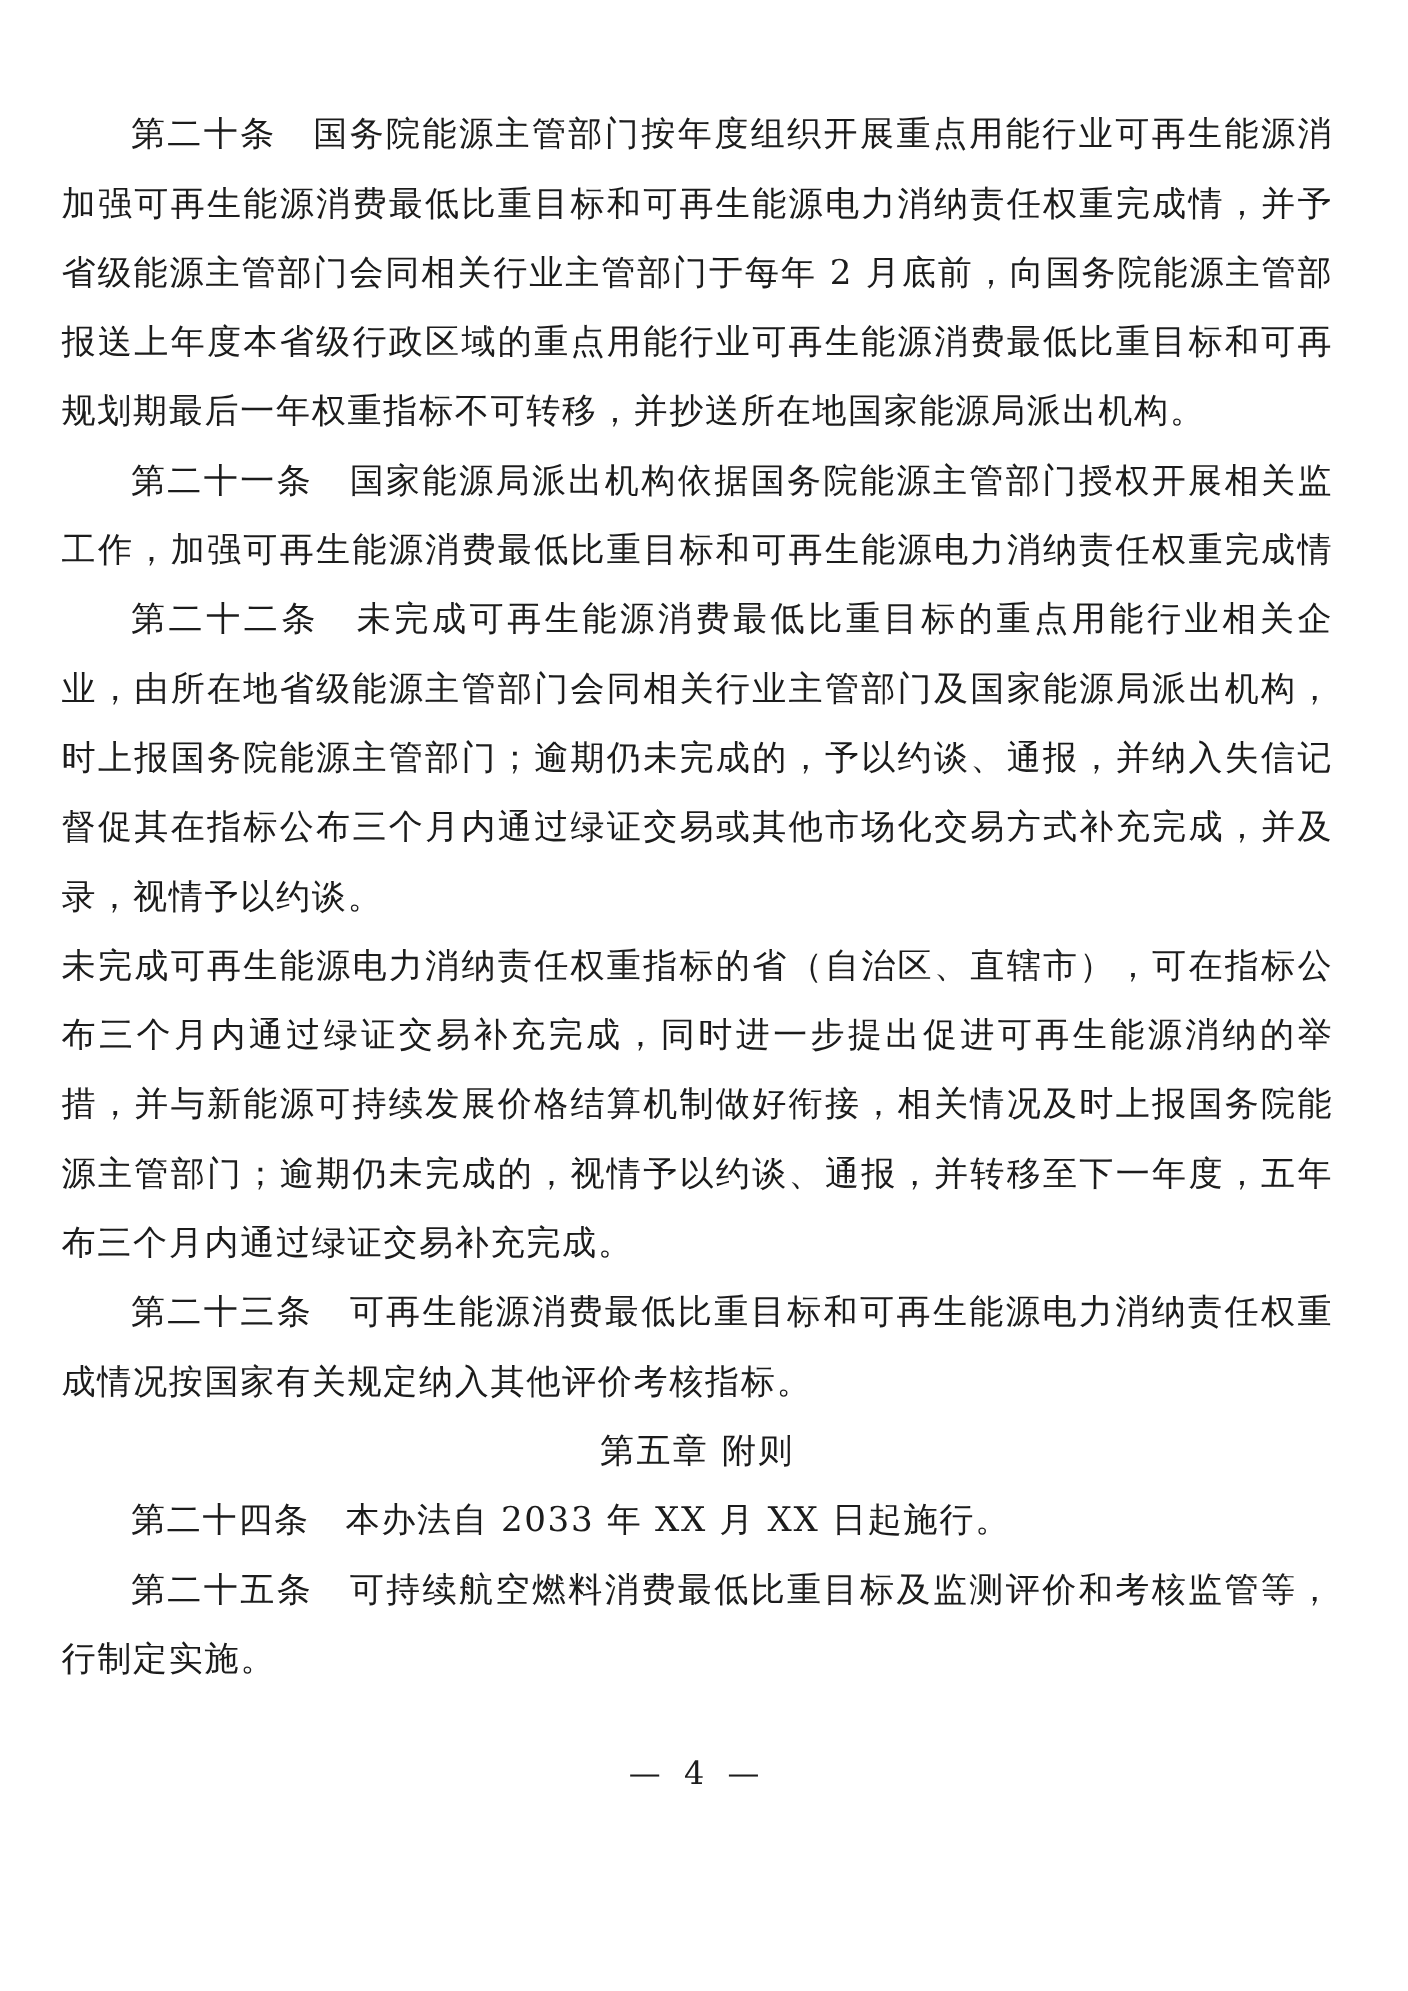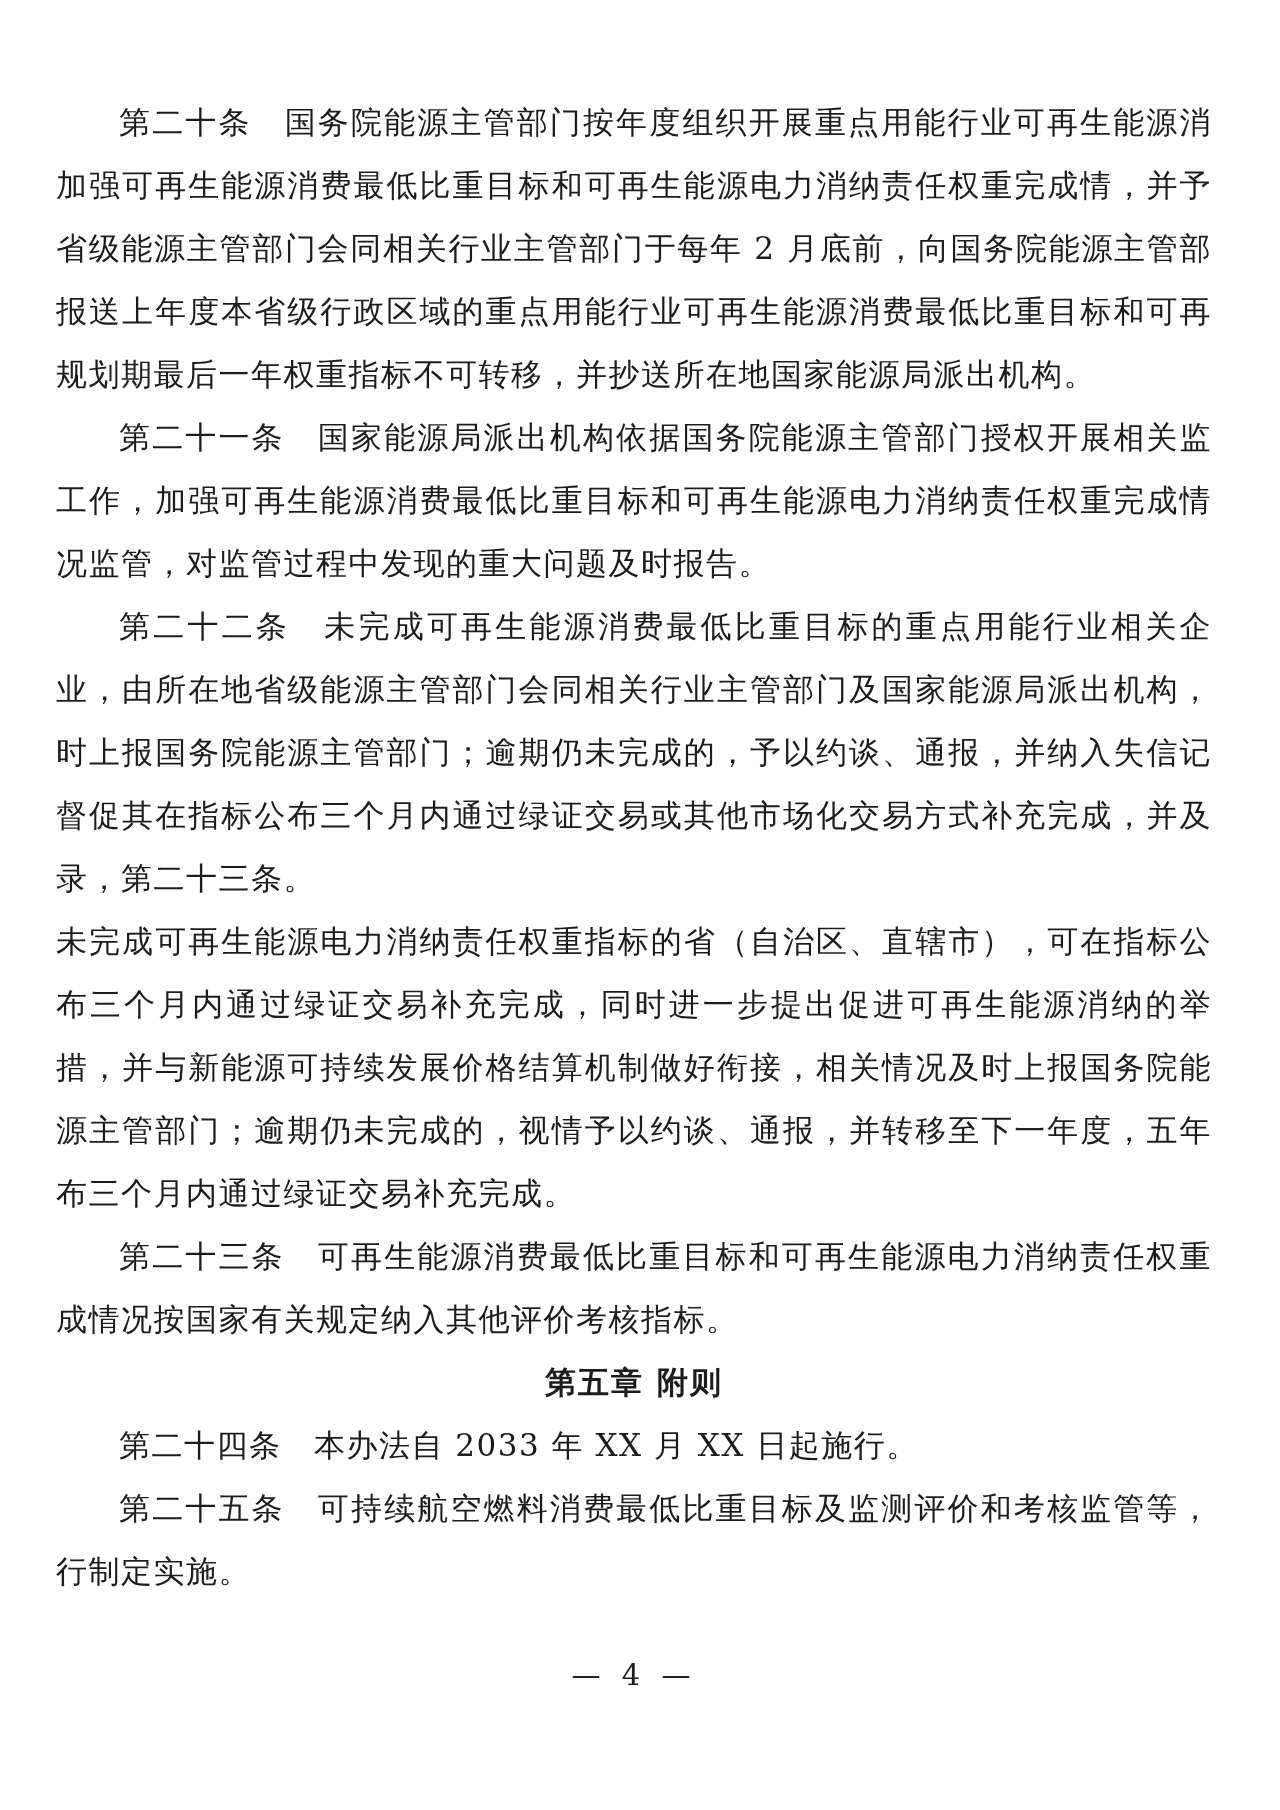--- a/index.html
+++ b/index.html
@@ -43,21 +43,21 @@
   }
   .line.indent {
     padding-left: 63px;
   }
   .line.justify.indent {
     text-indent: 0;
   }
   .line.heading {
     text-align: left;
     text-align-last: center;
-    font-weight: bold;
+    font-weight: normal;
     letter-spacing: 2px;
   }
   .footer {
     margin-top: 52px;
     text-align: center;
     font-size: 29px;
     line-height: 40px;
     letter-spacing: 6px;
     color: #1c1c1c;
   }
@@ -72,28 +72,27 @@
         <div class="line justify">加强可再生能源消费最低比重目标和可再生能源电力消纳责任权重完成情，并予</div>
       </div>
       <div class="paragraph">
         <div class="line justify">省级能源主管部门会同相关行业主管部门于每年 2 月底前，向国务院能源主管部门</div>
         <div class="line justify">报送上年度本省级行政区域的重点用能行业可再生能源消费最低比重目标和可再</div>
         <div class="line">规划期最后一年权重指标不可转移，并抄送所在地国家能源局派出机构。</div>
       </div>
       <div class="paragraph">
         <div class="line justify indent">第二十一条　国家能源局派出机构依据国务院能源主管部门授权开展相关监管</div>
         <div class="line justify">工作，加强可再生能源消费最低比重目标和可再生能源电力消纳责任权重完成情</div>
-        <div class="line">况监管，对监管过程中发现的重大问题及时报告。</div>
       </div>
       <div class="paragraph">
         <div class="line justify indent">第二十二条　未完成可再生能源消费最低比重目标的重点用能行业相关企</div>
         <div class="line justify">业，由所在地省级能源主管部门会同相关行业主管部门及国家能源局派出机构，</div>
         <div class="line justify">时上报国务院能源主管部门；逾期仍未完成的，予以约谈、通报，并纳入失信记</div>
         <div class="line justify">督促其在指标公布三个月内通过绿证交易或其他市场化交易方式补充完成，并及</div>
-        <div class="line">录，第二十三条。</div>
+        <div class="line">录，视情予以约谈。</div>
       </div>
       <div class="paragraph">
         <div class="line justify">未完成可再生能源电力消纳责任权重指标的省（自治区、直辖市），可在指标公</div>
         <div class="line justify">布三个月内通过绿证交易补充完成，同时进一步提出促进可再生能源消纳的举</div>
         <div class="line justify">措，并与新能源可持续发展价格结算机制做好衔接，相关情况及时上报国务院能</div>
         <div class="line justify">源主管部门；逾期仍未完成的，视情予以约谈、通报，并转移至下一年度，五年</div>
         <div class="line">布三个月内通过绿证交易补充完成。</div>
       </div>
       <div class="paragraph">
         <div class="line justify indent">第二十三条　可再生能源消费最低比重目标和可再生能源电力消纳责任权重完</div>

